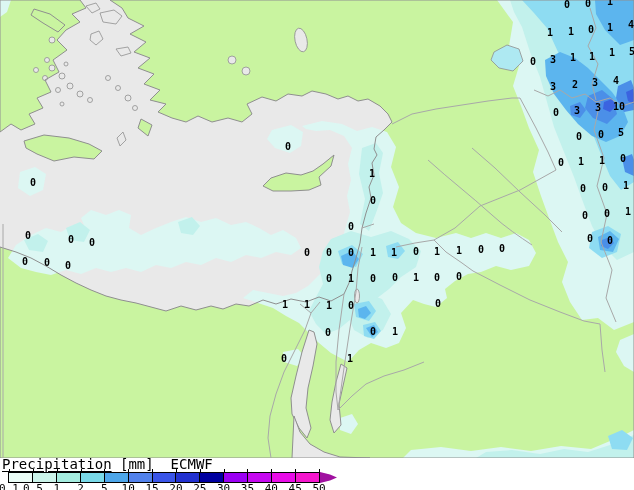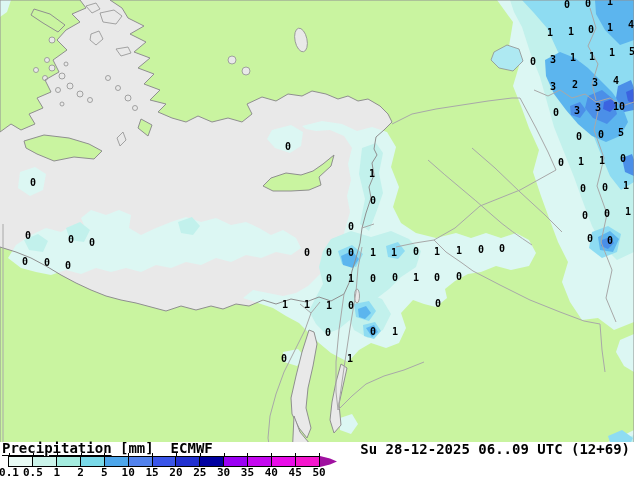--- a/index.html
+++ b/index.html
@@ -2,21 +2,21 @@
 <html><head>
 <meta charset="utf-8">
 <style>
   html,body{margin:0;padding:0;background:#fff;}
   .app{position:relative;width:634px;height:490px;background:#ffffff;overflow:hidden;
        font-family:"DejaVu Sans Mono","Liberation Mono",monospace;}
   .map-svg{position:absolute;left:0;top:0;display:block;}
   .vals{position:absolute;left:0;top:0;width:634px;height:458px;overflow:hidden;pointer-events:none;}
   .val{position:absolute;transform:translate(-50%,-50%);font:bold 10px "DejaVu Sans Mono",monospace;
        color:#000;line-height:1;white-space:nowrap;}
-  .footer{position:absolute;left:0;bottom:0;width:634px;height:48px;background:#fff;font-weight:bold;}
+  .footer{position:absolute;left:0;bottom:0;width:634px;height:32px;background:#fff;}
   .legend-title{position:absolute;left:2px;top:-2px;font-size:14px;color:#000;white-space:pre;}
   .legend-title .u{text-decoration:underline;text-underline-offset:2px;}
   .scale-wrap{position:absolute;left:8px;top:11px;width:345px;height:21px;}
   .scale-bar{position:absolute;left:0;top:3px;width:312px;height:11px;border:1px solid #000;
              box-sizing:border-box;display:flex;}
   .scale-bar .cell{flex:1;}
   .scale-bar .cell + .cell{border-left:1px solid #000;}
   .tick{position:absolute;top:0;width:1px;height:3px;background:#000;}
   .slabel{position:absolute;top:14px;transform:translateX(-50%);font-size:11px;color:#000;line-height:1;}
   .arrow-svg{position:absolute;left:312px;top:3px;}
@@ -296,17 +296,16 @@
           <span class="slabel" style="left: 191.769px;">25</span>
           <span class="slabel" style="left: 215.615px;">30</span>
           <span class="slabel" style="left: 239.462px;">35</span>
           <span class="slabel" style="left: 263.308px;">40</span>
           <span class="slabel" style="left: 287.154px;">45</span>
           <span class="slabel" style="left: 311px;">50</span>
         </div>
     </div>
 
     <div class="footer-right">
-      <div class="dt">Su 28-12-2025 06..09 UTC (12+69)</div>
     </div>
   </div>
 
 </div>
 
 </body></html>

